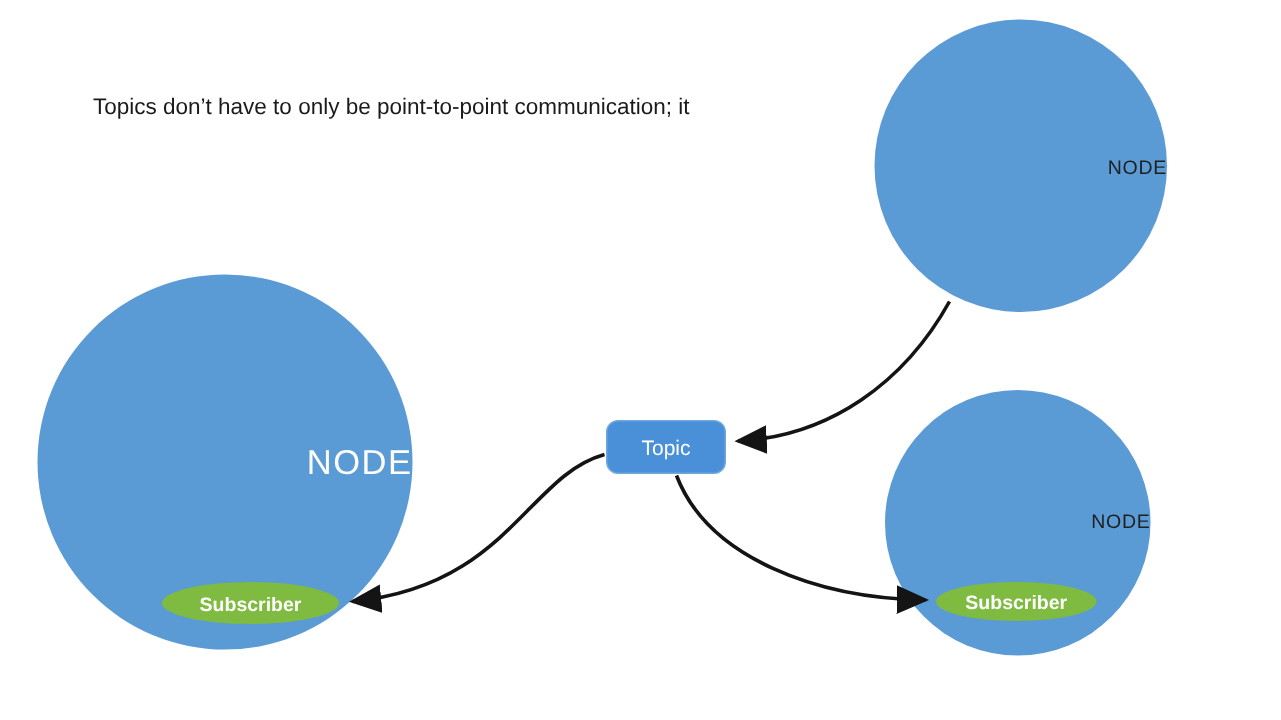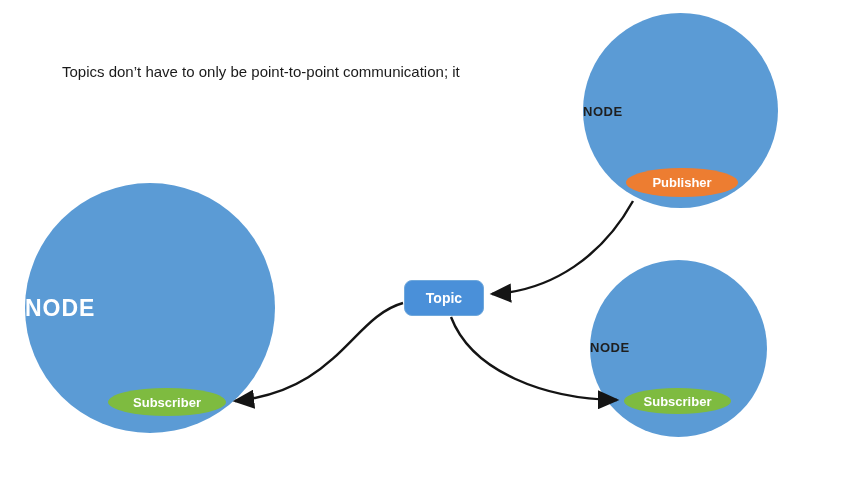--- a/index.html
+++ b/index.html
@@ -24,22 +24,22 @@
     position: absolute;
     border-radius: 50%;
     background: #5B9BD5;
   }
   .circle-left   { left: 25px;  top: 183px; width: 250px; height: 250px; }
   .circle-tr     { left: 583px; top: 13px;  width: 195px; height: 195px; }
   .circle-br     { left: 590px; top: 260px; width: 177px; height: 177px; }
 
   .node-label {
     position: absolute;
-    font-weight: bold;
-    text-align: left;
+    font-weight: normal;
+    text-align: right;
   }
   .node-label-left {
     left: 25px; top: 295px; width: 250px;
     font-size: 23px; letter-spacing: 1px; color: #ffffff;
   }
   .node-label-tr {
     left: 583px; top: 104px; width: 195px;
     font-size: 13px; letter-spacing: 0.5px; color: #1f1f1f;
   }
   .node-label-br {
@@ -66,21 +66,21 @@
     left: 404px; top: 280px;
     width: 80px; height: 36px;
     background: #4A90D9;
     border: 1px solid #6FA8DC;
     border-radius: 8px;
     box-sizing: border-box;
     display: flex;
     align-items: center;
     justify-content: center;
     color: #ffffff;
-    font-weight: bold;
+    font-weight: normal;
     font-size: 14px;
   }
 
   .arrows {
     position: absolute;
     left: 0; top: 0;
     width: 854px; height: 480px;
     pointer-events: none;
   }
 </style>
@@ -94,21 +94,20 @@
   </div>
 
   <div class="circle circle-left"></div>
   <div class="circle circle-tr"></div>
   <div class="circle circle-br"></div>
 
   <div class="node-label node-label-left">NODE</div>
   <div class="node-label node-label-tr">NODE</div>
   <div class="node-label node-label-br">NODE</div>
 
-  <div class="pill pill-publisher">Publisher</div>
   <div class="pill pill-sub-left">Subscriber</div>
   <div class="pill pill-sub-right">Subscriber</div>
 
   <div class="topic-box">Topic</div>
 
   <svg class="arrows" viewBox="0 0 854 480" xmlns="http://www.w3.org/2000/svg">
     <defs>
       <marker id="ah" markerWidth="10" markerHeight="8" refX="8" refY="4" orient="auto">
         <path d="M0,0 L9,4 L0,8 z" fill="#141414"></path>
       </marker>

